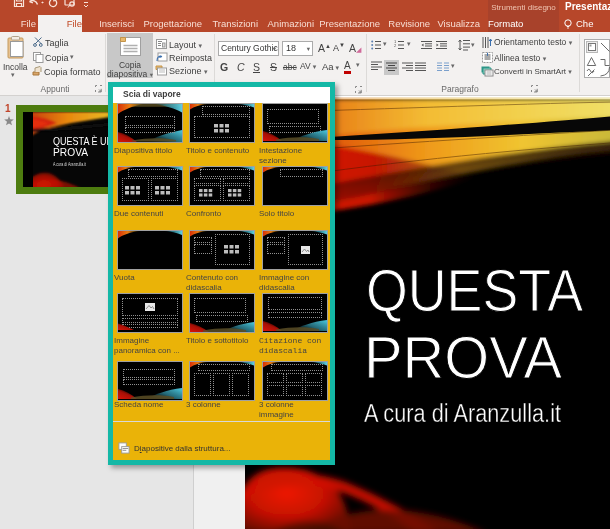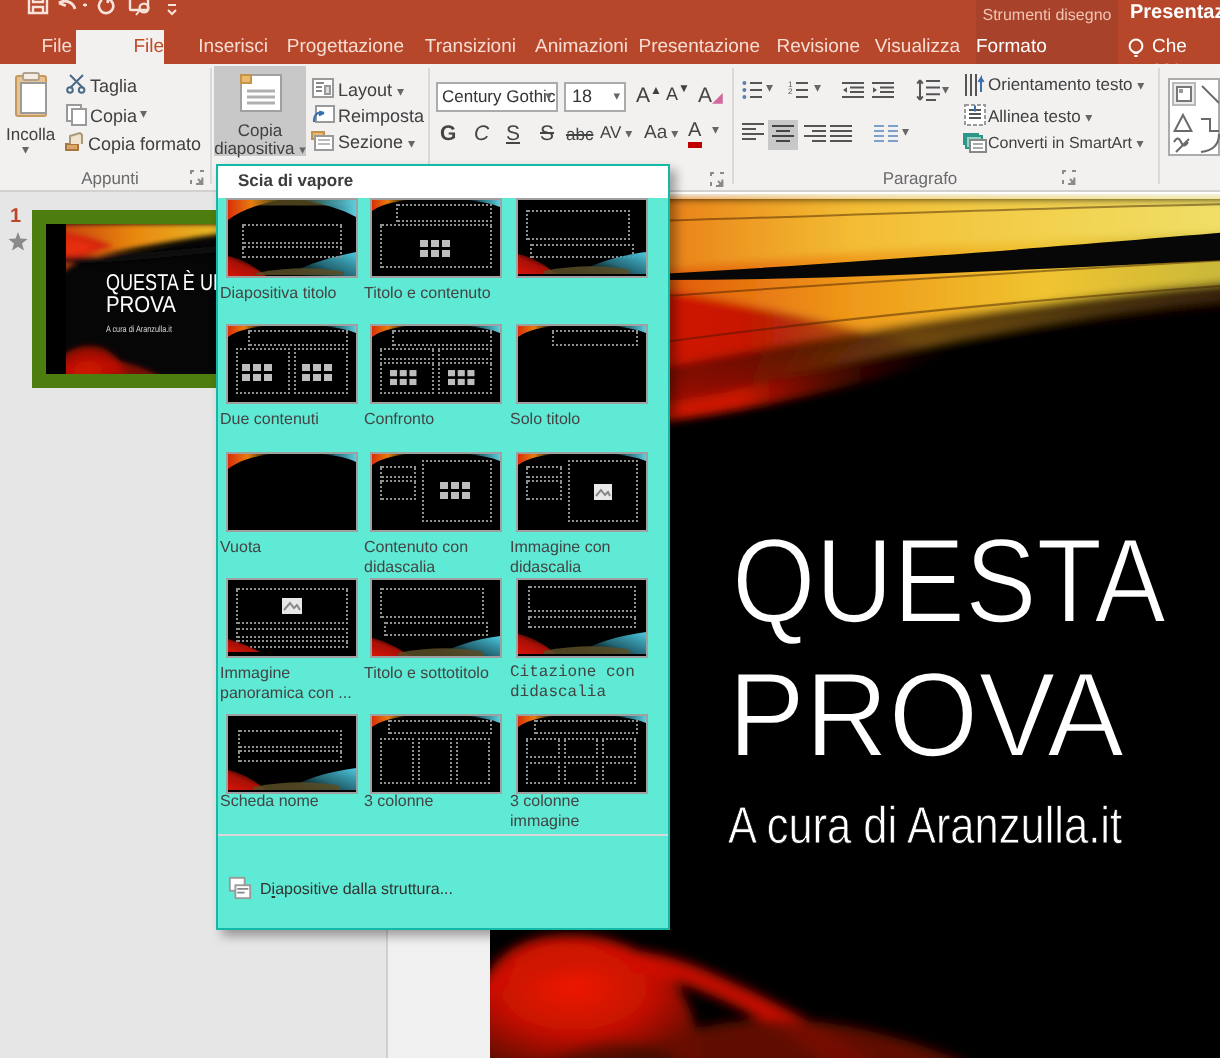--- a/index.html
+++ b/index.html
@@ -17,21 +17,21 @@
 .glabel{position:absolute;font-size:8.5px;color:#6a6a6a;text-align:center;}
 .vsep{position:absolute;top:2px;height:58px;width:1px;background:#dcdad8;}
 .rtext{font-size:9px;color:#404040;}
 
 #leftpanel{position:absolute;left:0;top:96px;width:193px;height:433px;background:#e6e6e6;}
 #panelsep{position:absolute;left:193px;top:96px;width:1px;height:433px;background:#cfcfcf;}
 #editormargin{position:absolute;left:194px;top:96px;width:51px;height:433px;background:#f0f0f0;}
 #slide{position:absolute;left:245px;top:97px;width:365px;height:432px;background:#000;overflow:hidden;}
 #thumb1{position:absolute;left:16px;top:105px;width:156px;height:89px;background:#000;border:7px solid #4d7c0f;overflow:hidden;padding-left:10px;}
 
-#dropdown{position:absolute;left:108px;top:82px;width:227px;height:383px;background:#5eead4;border:1px solid #14b8a6;box-shadow:3px 3px 5px rgba(0,0,0,0.35);}
+#dropdown{position:absolute;left:108px;top:82px;width:227px;height:383px;background:#eab308;border:5px solid #14b8a6;box-shadow:3px 3px 5px rgba(0,0,0,0.35);}
 #ddheader{position:absolute;left:0;top:0;width:100%;height:16px;background:#fff;font-size:8.5px;color:#3d3d3d;line-height:15px;padding-left:10px;font-weight:bold;}
 .thumb{position:absolute;width:66px;height:40px;background:#000;border:1px solid #a0a0a0;overflow:hidden;}
 .tlabel{position:absolute;width:72px;font-size:8px;color:#444;text-align:left;line-height:10px;}
 .mi{position:absolute;left:0;width:100%;height:16px;font-size:8px;color:#333;}
 .mi .ic{position:absolute;left:5px;top:1px;width:12px;height:12px;}
 .mi .tx{position:absolute;left:21px;top:3px;}
 .dbox{position:absolute;border:1px dotted #909090;}
 </style></head><body>
 <div id="app">
   <div id="titlebar">
@@ -583,20 +583,21 @@
       <div class="dbox" style="left:4px;top:11px;width:17px;height:10px;"></div>
       <div class="dbox" style="left:23px;top:11px;width:17px;height:10px;"></div>
       <div class="dbox" style="left:42px;top:11px;width:17px;height:10px;"></div>
       <div class="dbox" style="left:4px;top:23px;width:17px;height:11px;"></div>
       <div class="dbox" style="left:23px;top:23px;width:17px;height:11px;"></div>
       <div class="dbox" style="left:42px;top:23px;width:17px;height:11px;"></div>
     </div>
 
     <div class="tlabel" style="left:1px;top:59px;">Diapositiva titolo</div>
     <div class="tlabel" style="left:73px;top:59px;">Titolo e contenuto</div>
+    <div class="tlabel" style="left:146px;top:59px;">Intestazione<br>sezione</div>
     <div class="tlabel" style="left:1px;top:122px;">Due contenuti</div>
     <div class="tlabel" style="left:73px;top:122px;">Confronto</div>
     <div class="tlabel" style="left:146px;top:122px;">Solo titolo</div>
     <div class="tlabel" style="left:1px;top:186px;">Vuota</div>
     <div class="tlabel" style="left:73px;top:186px;">Contenuto con<br>didascalia</div>
     <div class="tlabel" style="left:146px;top:186px;">Immagine con<br>didascalia</div>
     <div class="tlabel" style="left:1px;top:249px;">Immagine<br>panoramica con ...</div>
     <div class="tlabel" style="left:73px;top:249px;">Titolo e sottotitolo</div>
     <div class="tlabel" style="left:146px;top:249px;font-family:Liberation Mono, monospace;">Citazione con<br>didascalia</div>
     <div class="tlabel" style="left:1px;top:313px;">Scheda nome</div>

